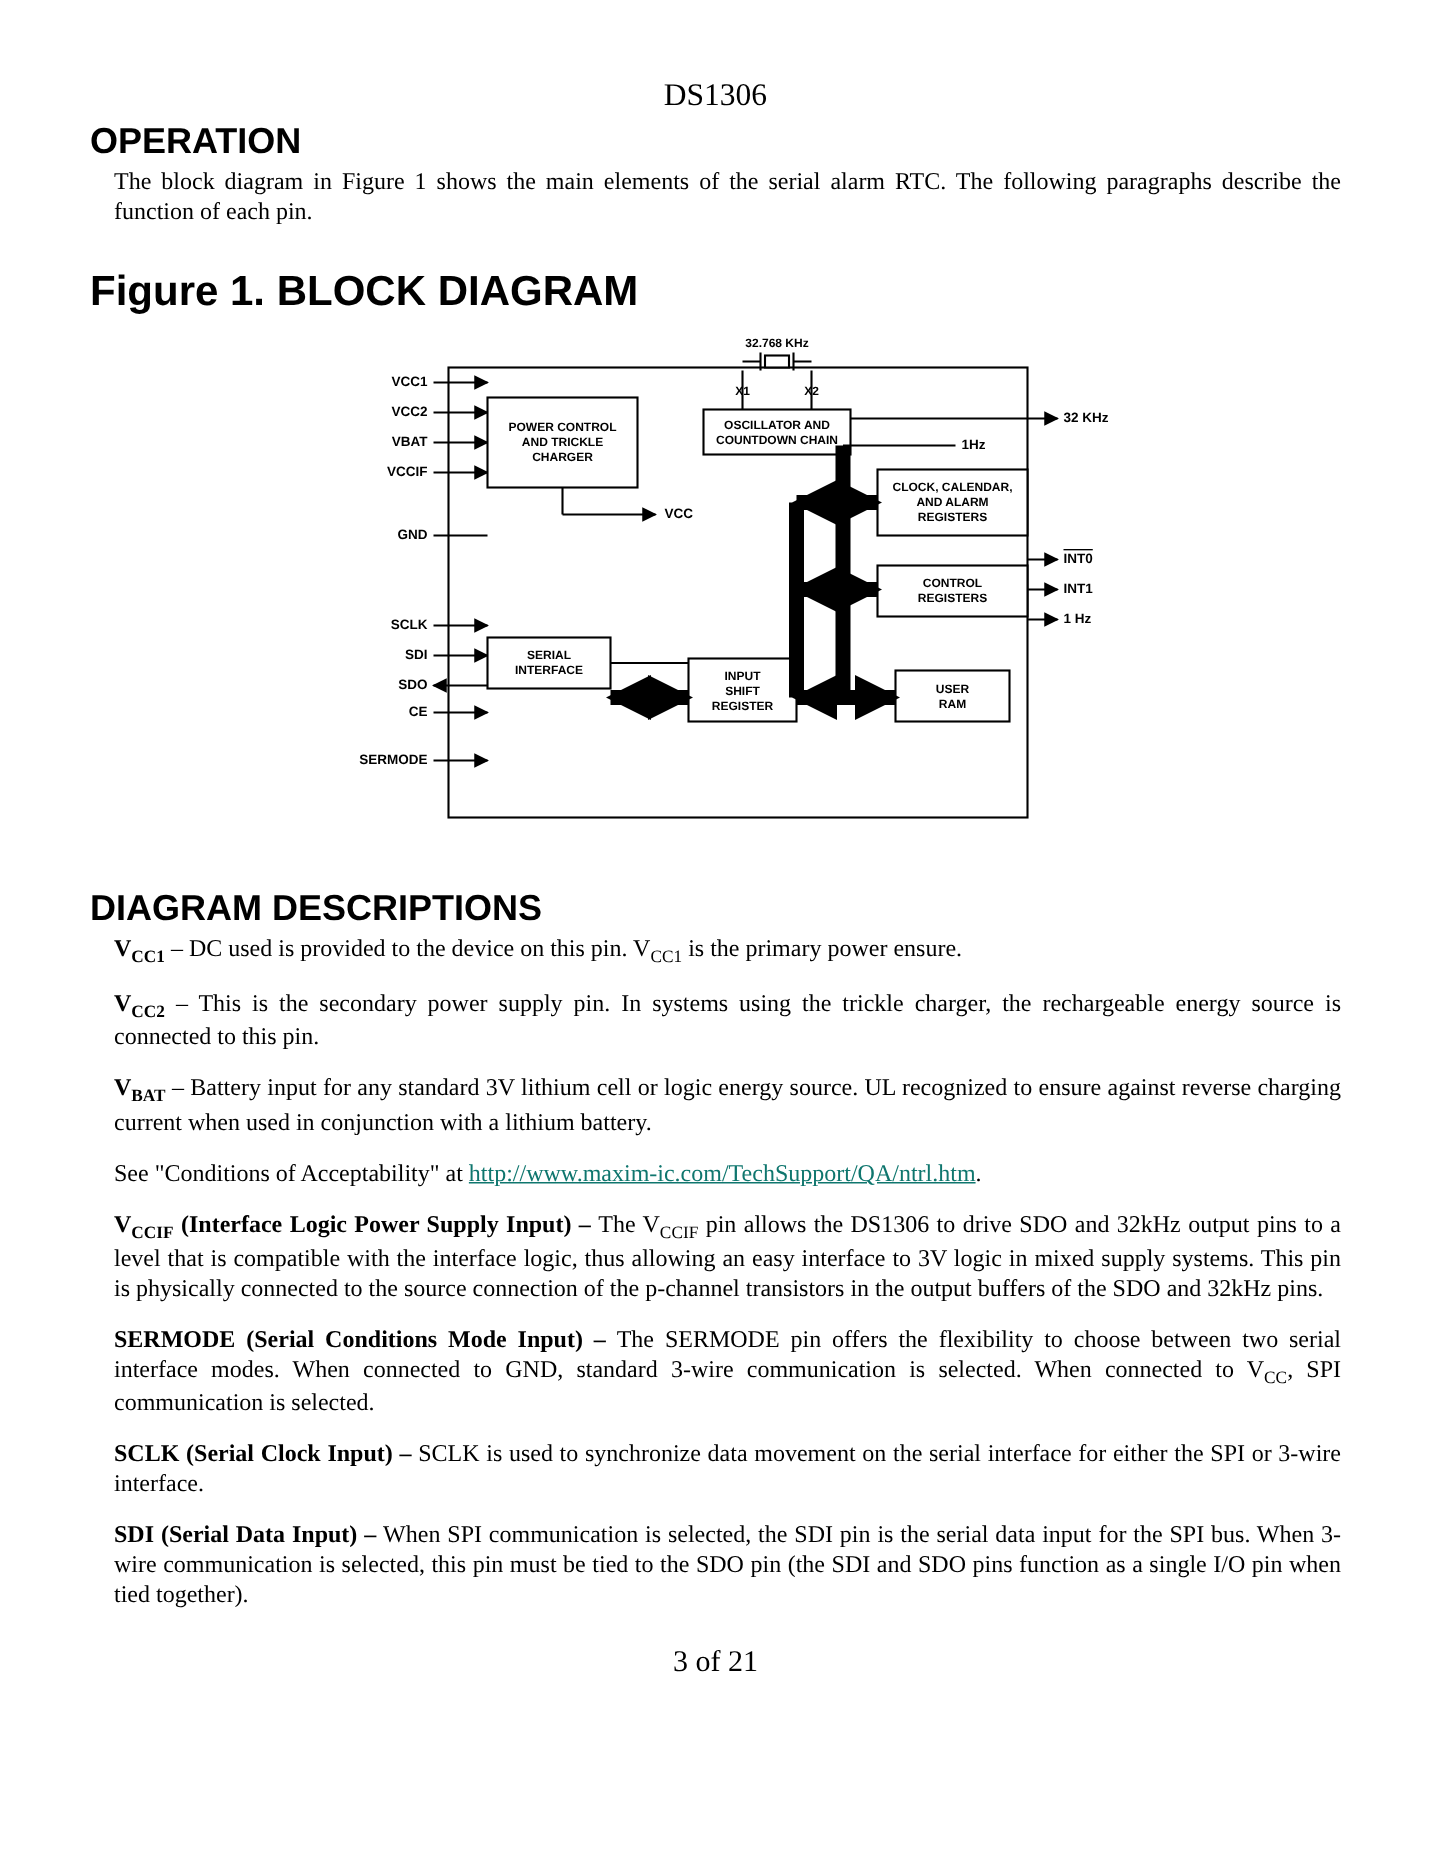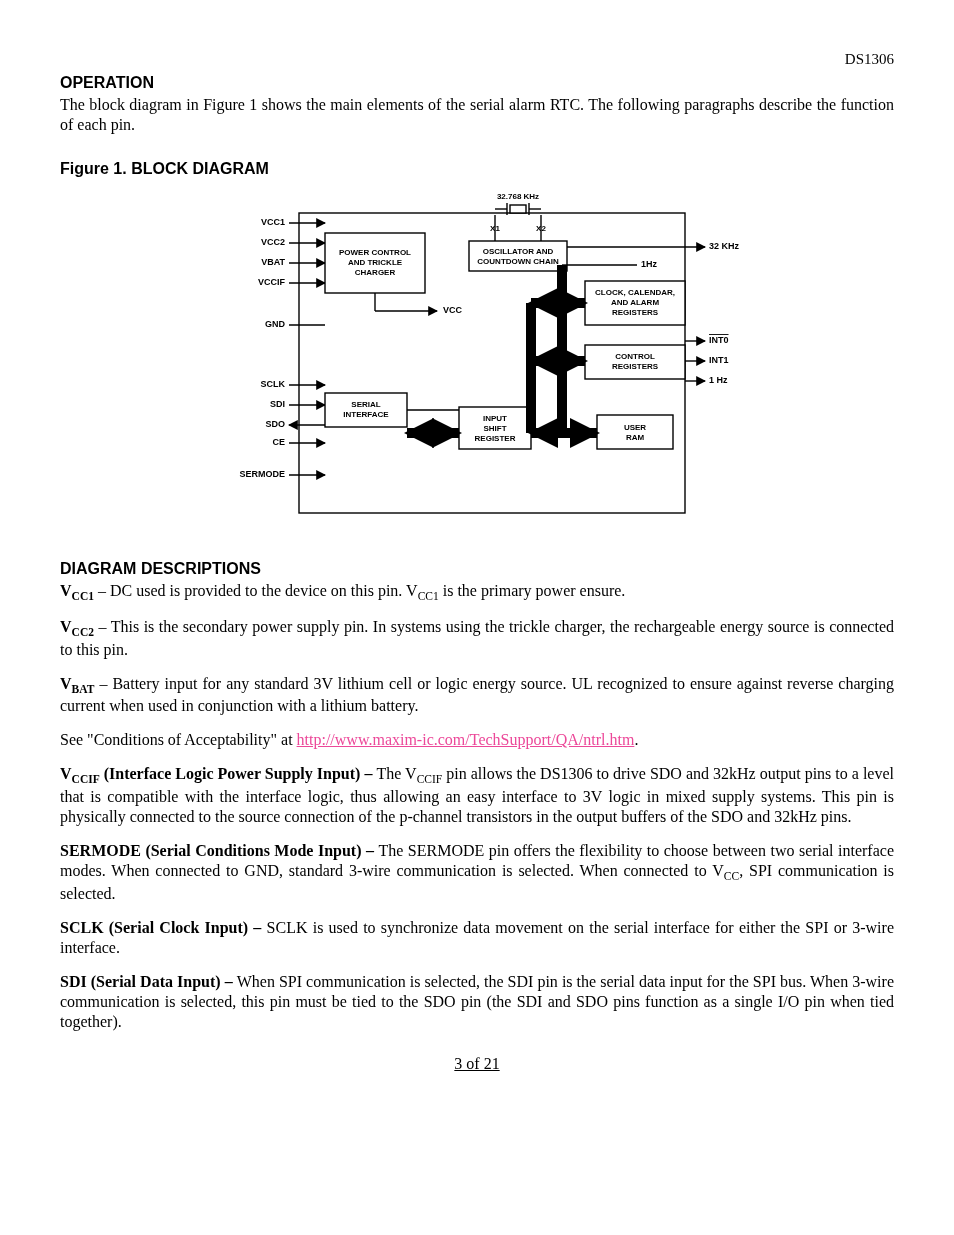--- a/index.html
+++ b/index.html
@@ -7,48 +7,47 @@
     font-size: 16px;
     color: #000;
     background: #fff;
     margin: 0;
     padding: 50px 60px 40px 60px;
     width: 954px;
     box-sizing: border-box;
     line-height: 1.25;
   }
   .header-right {
-    text-align: right;
-    font-size: 15px;
+    text-align: center;
+    font-size: 21px;
     margin-bottom: 4px;
   }
   h2.section {
     font-family: Arial, Helvetica, sans-serif;
     font-weight: bold;
-    font-size: 16px;
+    font-size: 24px;
     margin: 0 0 2px 0;
   }
   h2.fig {
     font-family: Arial, Helvetica, sans-serif;
     font-weight: bold;
-    font-size: 16px;
+    font-size: 28px;
     margin: 24px 0 6px 0;
   }
   p {
-    margin: 0 0 14px 0;
+    margin: 0 0 14px 16px;
     text-align: justify;
   }
   .signal-label { font-weight: bold; }
   sub { font-size: 0.72em; vertical-align: sub; }
-  a { color: #ec4899; text-decoration: underline; }
+  a { color: #0f766e; text-decoration: underline; }
   .pagenum {
     text-align: center;
-    font-size: 16px;
+    font-size: 20px;
     margin-top: 22px;
-    text-decoration: underline;
   }
   
   .diagram-wrap {
     display: flex;
     justify-content: center;
     margin: 6px 0 24px 0;
   }
   svg { display: block; }
   .dbox { fill: #fff; stroke: #000; stroke-width: 1.4; }
   .dline { stroke: #000; stroke-width: 1.4; fill: none; }

